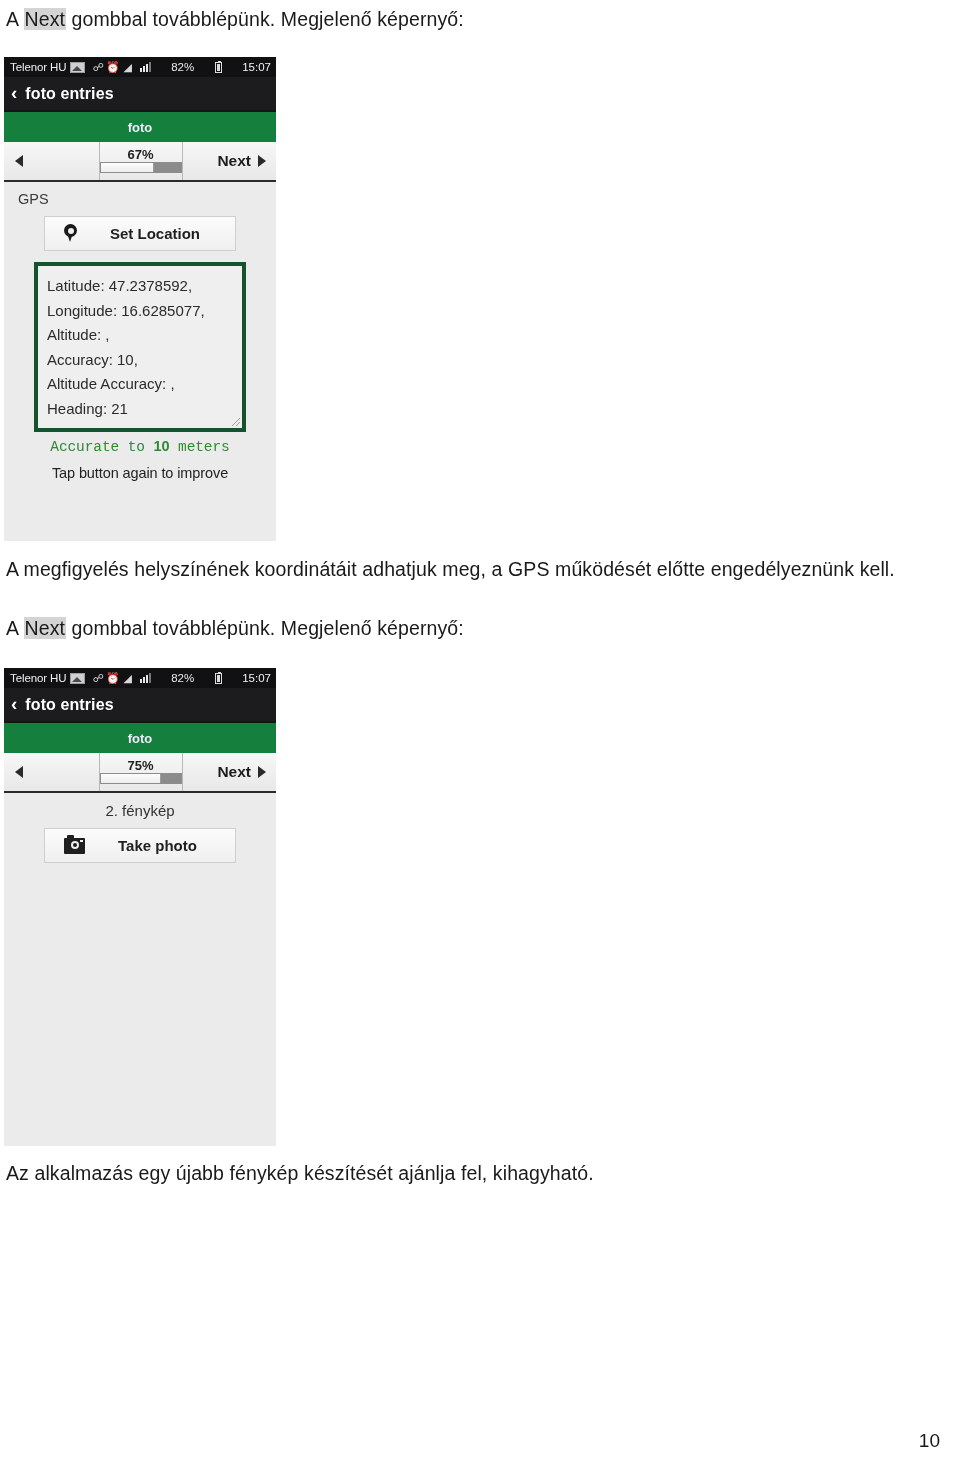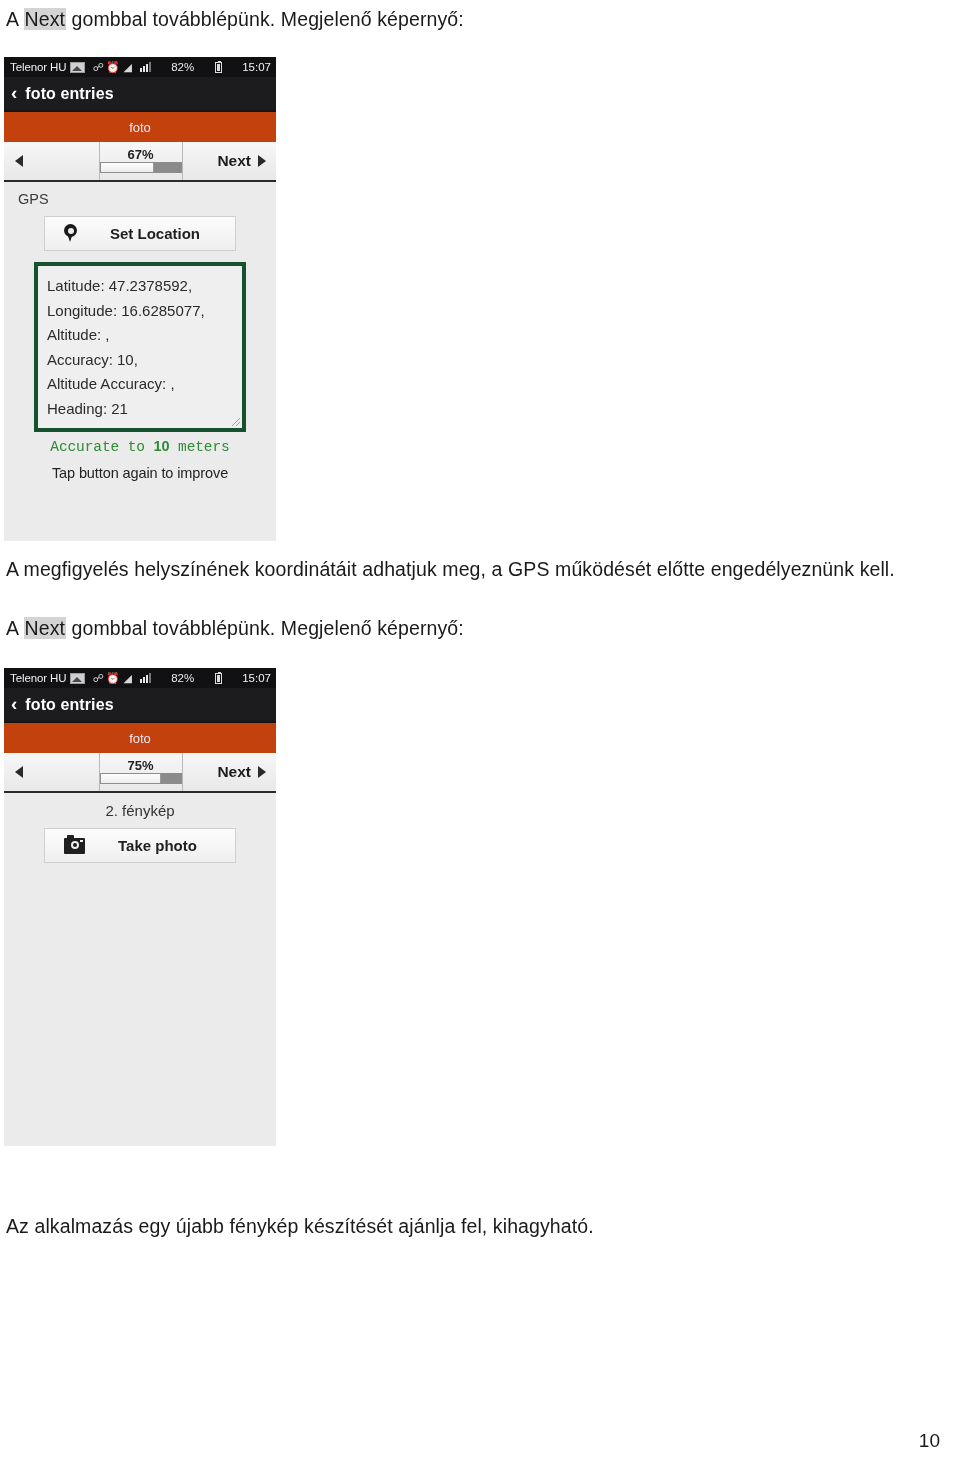--- a/index.html
+++ b/index.html
@@ -173,27 +173,27 @@
   .app-title {
     color: #ffffff;
     font-size: 16px;
     font-weight: bold;
     letter-spacing: 0.1px;
   }
 
   
   .purplebar {
     height: 30px;
-    background: #c2410c;
+    background: #15803d;
     display: flex;
     align-items: center;
     justify-content: center;
     color: #efe9fb;
     font-size: 13px;
-    font-weight: normal;
+    font-weight: bold;
     border-top: 2px solid #151517;
   }
 
   
   .navbar {
     height: 38px;
     display: flex;
     align-items: stretch;
     background: #efefef;
     border-bottom: 2px solid #2a2a2a;
@@ -553,16 +553,16 @@
       <div class="btn">
         <span class="cam">
             <i></i>
             <u></u>
           </span>
         <span class="btn-label">Take photo</span>
       </div>
     </div>
   </div>
 
-  <div class="doc-para" style="top:1213px; left:6px;">Az alkalmazás egy újabb fénykép készítését ajánlja fel, kihagyható.</div>
+  <div class="doc-para" style="top:1160px; left:6px;">Az alkalmazás egy újabb fénykép készítését ajánlja fel, kihagyható.</div>
 
   <div class="page-number">10</div>
 </div>
 
 </body></html>

